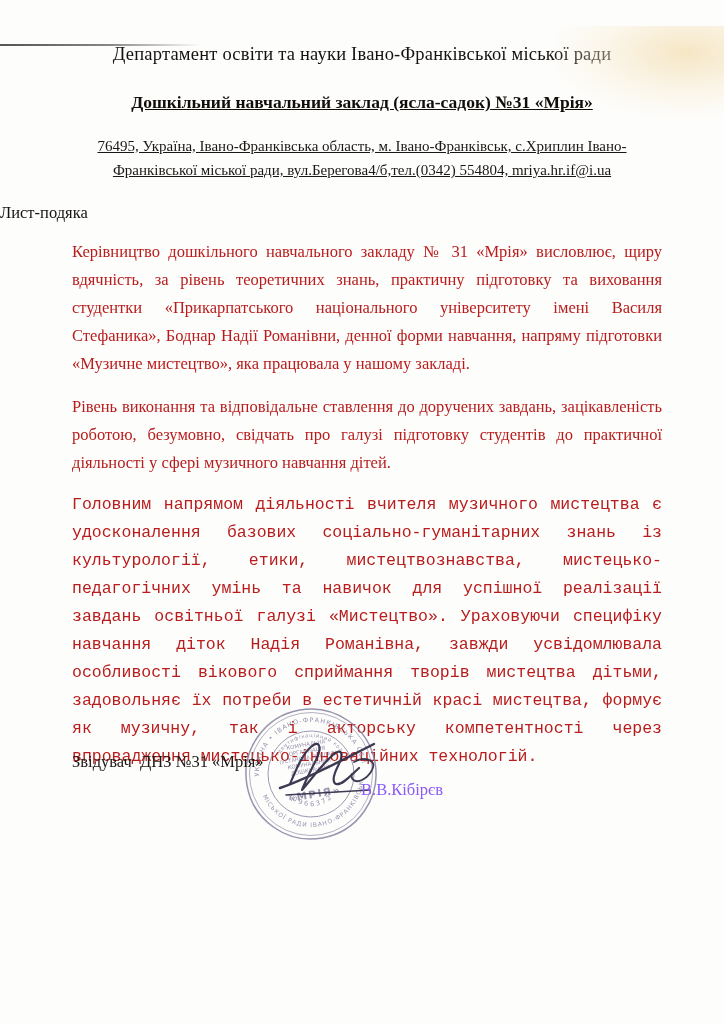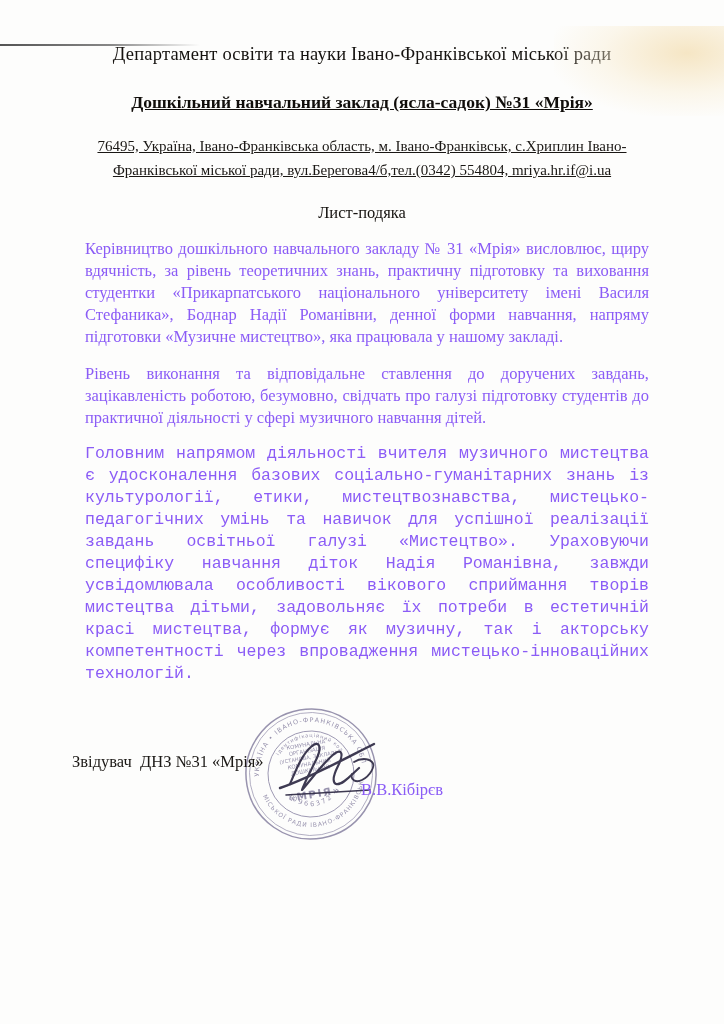--- a/index.html
+++ b/index.html
@@ -17,28 +17,28 @@
     background:linear-gradient(to right,#2a2a2a 0%,#6a6a6a 55%,rgba(255,255,255,0) 100%);
     opacity:.8;}
   .tint-top-right{position:absolute;top:-18px;right:-20px;width:190px;height:90px;
     background:radial-gradient(ellipse at 70% 30%, rgba(243,222,178,.75) 0%, rgba(248,236,208,.4) 45%, rgba(255,255,255,0) 75%);}
 
   .letterhead{width:724px;text-align:center;}
   .lh-line1{margin:44px 30px 0;font-size:18.5px;letter-spacing:.2px;color:#15120f;}
   .lh-line2{margin:27px 30px 0;font-size:17.5px;font-weight:bold;text-decoration:underline;color:#100d0a;}
   .lh-addr{margin:21px auto 0;width:588px;font-size:15px;line-height:24px;color:#1a1714;text-decoration:underline;}
 
-  .doc-title{margin:21px 0 0;text-align:center;font-size:16.5px;color:#15120f;}
+  .doc-title{margin:21px 0 0;font-size:16.5px;color:#15120f;}
 
   .body-text{margin:0 62px 0 72px;}
   .body-text p{
-    margin:15px 13px 0;
-    font-size:16.5px;line-height:22px;
+    margin:15px 0 0;
+    font-size:16.5px;line-height:28px;
     text-align:justify;text-justify:inter-word;
-    color:#8b5cf6;
+    color:#b91c1c;
   }
   .body-text p.p3{margin-top:14px;font-family:Liberation Mono, monospace;}
 
   
   .stamp-wrap{position:absolute;left:226px;top:645px;width:170px;height:170px;pointer-events:none;}
   .stamp-svg{width:170px;height:170px;display:block;}
   .sig-svg{position:absolute;left:262px;top:688px;width:220px;height:78px;pointer-events:none;}
   .sig-row-left{position:absolute;left:72px;top:708px;font-size:16.5px;color:#1c1916;white-space:pre;}
   .sig-row-right{position:absolute;left:361px;top:736px;font-size:16.5px;color:#8b5cf6;}
 

